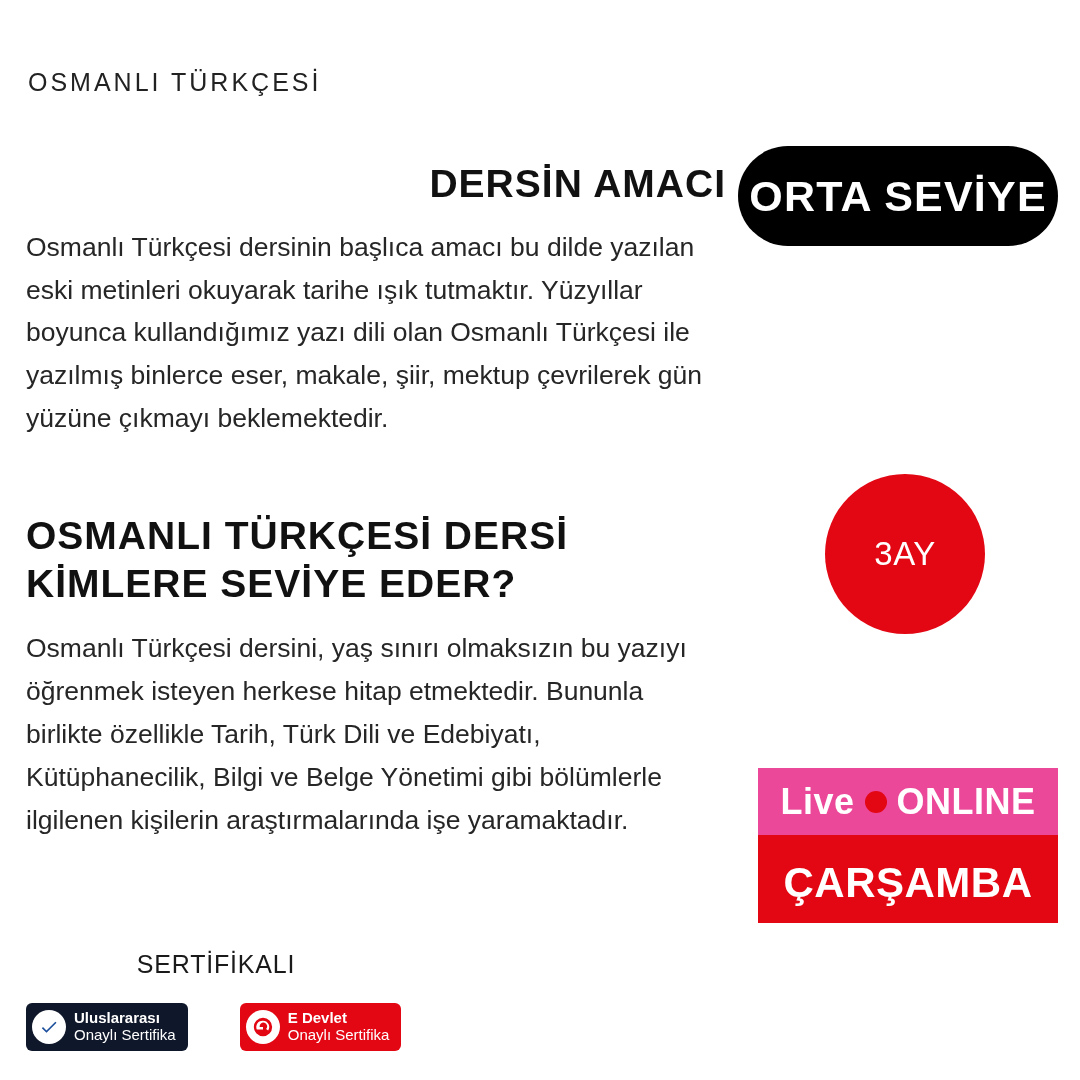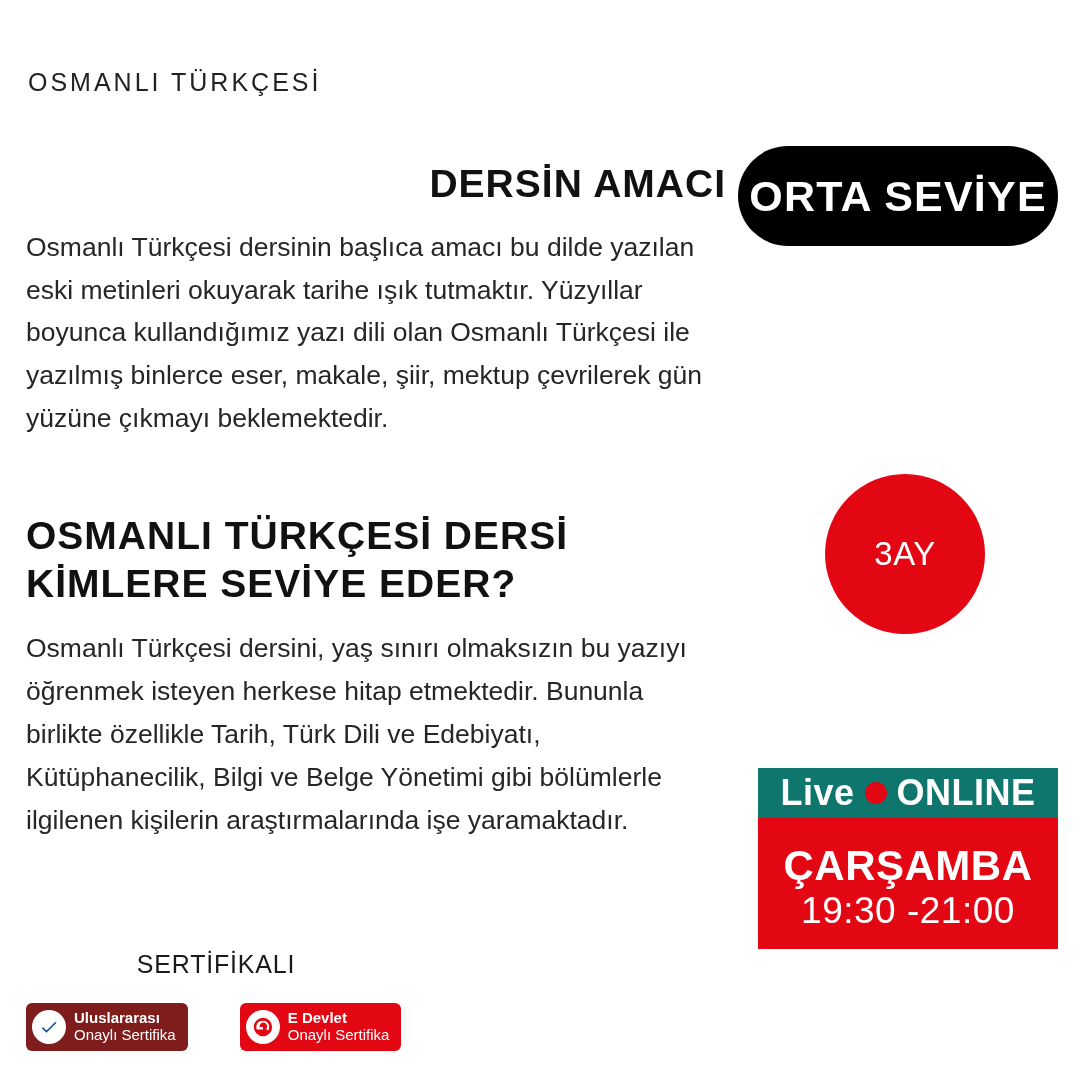--- a/index.html
+++ b/index.html
@@ -101,22 +101,22 @@
   }
 
   
   .live-block {
     position: absolute;
     right: 22px;
     top: 768px;
     width: 300px;
   }
   .live-bar {
-    background: #0f766e;
-    height: 50px;
+    background: #ec4899;
+    height: 67px;
     display: flex;
     align-items: center;
     justify-content: center;
     gap: 10px;
   }
   .live-bar .live-word,
   .live-bar .online-word {
     color: #fff;
     font-size: 36px;
     font-weight: 700;
@@ -172,21 +172,21 @@
     gap: 12px;
   }
   .cert-badge {
     display: flex;
     align-items: center;
     border-radius: 6px;
     height: 48px;
     padding: 0 12px 0 6px;
     gap: 8px;
   }
-  .cert-badge.blue { background: #7f1d1d; }
+  .cert-badge.blue { background: #0f172a; }
   .cert-badge.red  { background: #e30613; margin-left: 40px; }
   .cert-mark {
     width: 34px;
     height: 34px;
     border-radius: 50%;
     background: #fff;
     display: flex;
     align-items: center;
     justify-content: center;
     flex: 0 0 auto;
@@ -237,21 +237,20 @@
   </div>
 
   <div class="live-block">
     <div class="live-bar">
       <span class="live-word">Live</span>
       <span class="live-dot"></span>
       <span class="online-word">ONLINE</span>
     </div>
     <div class="schedule">
       <span class="day">ÇARŞAMBA</span>
-      <span class="time">19:30 -21:00</span>
     </div>
   </div>
 
   <div class="cert-area">
     <div class="cert-title">SERTİFİKALI</div>
     <div class="cert-row">
 
       <div class="cert-badge blue">
         <span class="cert-mark blue-mark">
           <svg width="20" height="20" viewBox="0 0 24 24" aria-hidden="true">

